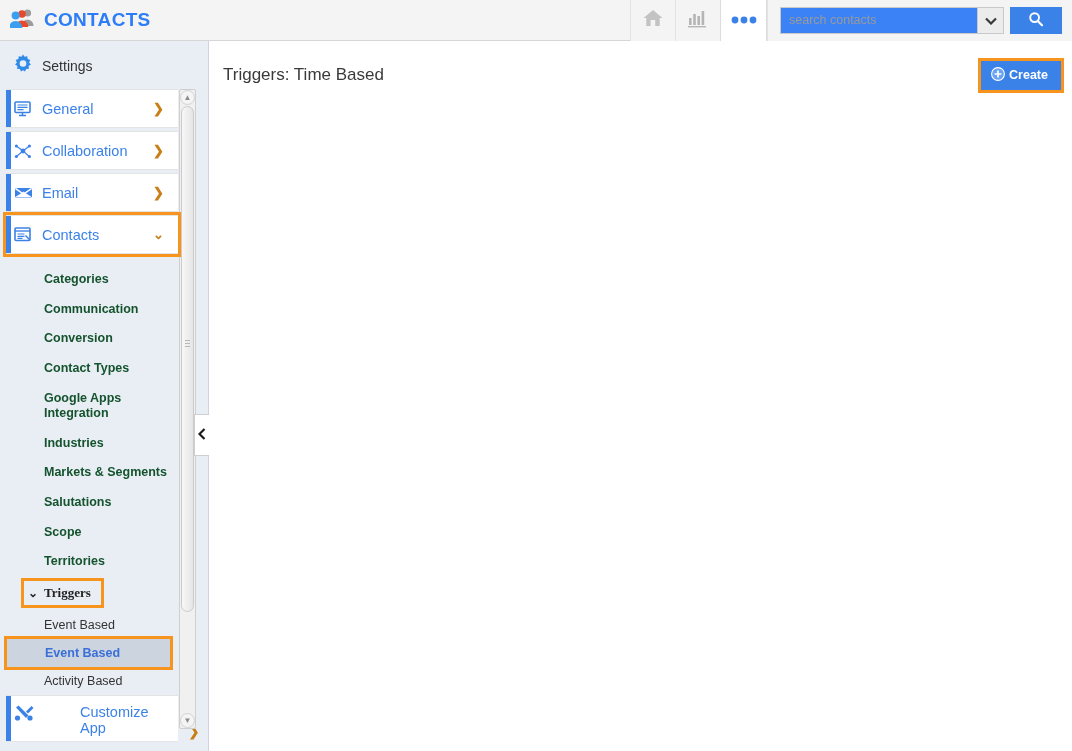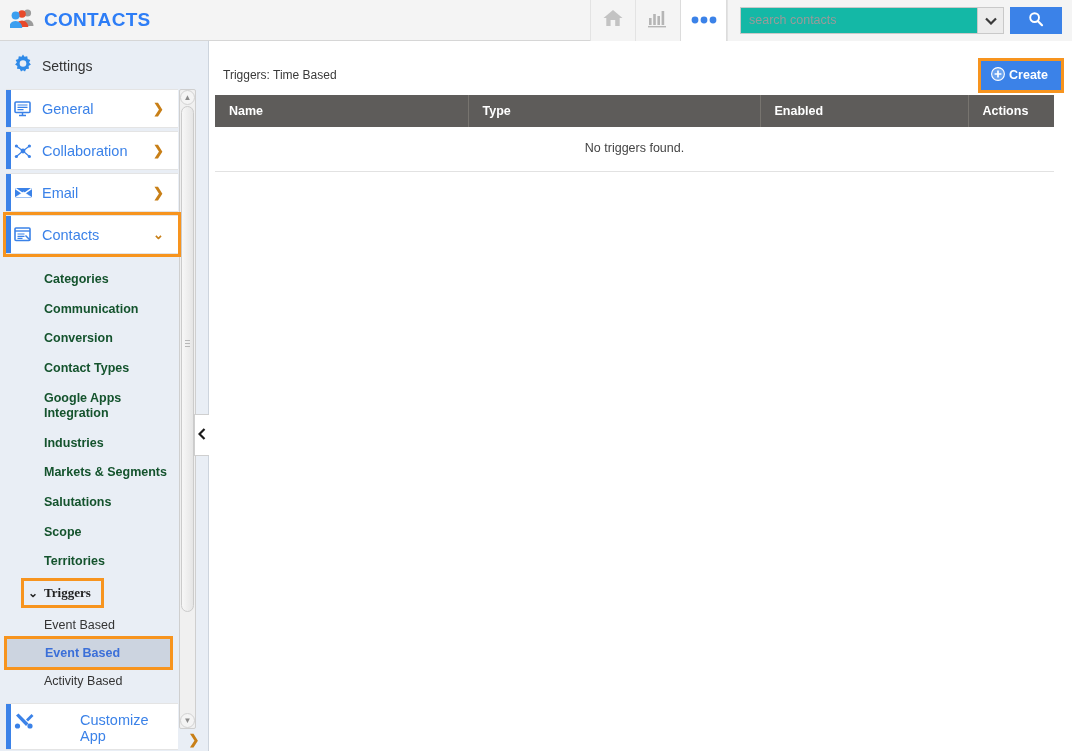--- a/index.html
+++ b/index.html
@@ -33,22 +33,22 @@
   .top-icon-btn.active {
     background: #ffffff; border-left: 1px solid #dcdcdc; border-right: 1px solid #dcdcdc;
     width: 47px;
   }
   .search-zone {
     display: flex; align-items: center; height: 41px;
     padding: 0 10px 0 12px; border-left: 1px solid #e3e3e3;
     background: #f4f4f4;
   }
   .search-box {
-    display: flex; height: 27px; border: 1px solid #c9c9c9; background: #14b8a6;
-    width: 264px;
+    display: flex; height: 27px; border: 1px solid #c9c9c9; background: #3b82f6;
+    width: 224px;
   }
   .search-box input {
     border: 0; outline: 0; flex: 1; padding: 0 8px; font-size: 12.5px;
     color: #333; font-family: "Liberation Sans", sans-serif; background: transparent;
   }
   .search-box input::placeholder { color: #9a9a9a; }
   .search-drop {
     width: 26px; background: #ececec; border-left: 1px solid #c9c9c9;
     display: flex; align-items: center; justify-content: center;
   }
@@ -83,21 +83,21 @@
     content: ""; position: absolute; left: 0; top: 0; bottom: 0;
     width: 5px; background: #3b82e8;
   }
   .menu-top-item .mi-icon { width: 22px; display:flex; align-items:center; color:#3b82e8; }
   .menu-top-item .mi-label { color: #3b82e8; font-size: 14.5px; flex: 1; margin-left: 6px;}
   .menu-top-item .mi-chev { color: #c87f17; font-size: 13px; font-weight: bold; margin-right: 14px; }
 
   .menu-top-item.selected {
     outline: 3px solid #f7941e; outline-offset: 0px; z-index: 5;
   }
-  .menu-top-item.bottom-item { margin-top: 8px; height: 47px; align-items: flex-start; padding-top: 8px; gap: 40px; }
+  .menu-top-item.bottom-item { margin-top: 0; height: 47px; align-items: flex-start; padding-top: 8px; gap: 40px; }
   .menu-top-item.bottom-item .mi-chev { align-self: flex-end; margin-bottom: 2px; }
 
   .submenu { padding: 8px 0 0 0; }
   .sub-item {
     font-size: 12.5px; color: #14532d; font-weight: bold;
     padding: 7px 0 7px 38px; line-height: 1.25;
   }
   .group-wrap { padding-left: 18px; }
   .group-box {
     display: inline-flex; align-items: center; gap: 6px;
@@ -144,21 +144,21 @@
 
   
   .main {
     position: absolute; top: 41px; left: 209px; width: 863px; height: 710px;
     background: #ffffff;
   }
   .main-head {
     display: flex; align-items: center; justify-content: space-between;
     padding: 14px 11px 0 14px; height: 54px;
   }
-  .page-title { font-size: 12px; color: #3a3a3a; text-align: right; }
+  .page-title { font-size: 17px; color: #3a3a3a; text-align: right; }
   .create-btn {
     display: inline-flex; align-items: center; gap: 4px;
     background: #3b82e8; color: #fff; font-size: 12.5px; font-weight: bold;
     padding: 6px 13px 6px 10px; border: 0;
     outline: 3px solid #f7941e;
     font-family: "Liberation Sans", sans-serif;
   }
 
   table.grid { width: 839px; margin-left: 6px; border-collapse: collapse; table-layout: fixed; }
   table.grid thead th {
@@ -383,30 +383,15 @@
         <span>
           <svg width="14" height="14" viewBox="0 0 14 14">
             <circle cx="7" cy="7" r="6.4" fill="#6aa3ef" stroke="#ffffff" stroke-width="1.1"></circle>
             <path d="M7 3.6v6.8M3.6 7h6.8" stroke="#ffffff" stroke-width="1.7"></path>
           </svg>
         </span>
         <span>Create</span>
       </button>
     </div>
 
-    <table class="grid">
-      <thead>
-        <tr>
-          <th style="width:253px;">Name</th>
-          <th style="width:292px;">Type</th>
-          <th style="width:208px;">Enabled</th>
-          <th style="width:86px;">Actions</th>
-        </tr>
-      </thead>
-      <tbody>
-        <tr>
-          <td class="empty-cell" colspan="4">No triggers found.</td>
-        </tr>
-      </tbody>
-    </table>
 
   </div>
 </div>
 
 </body></html>

